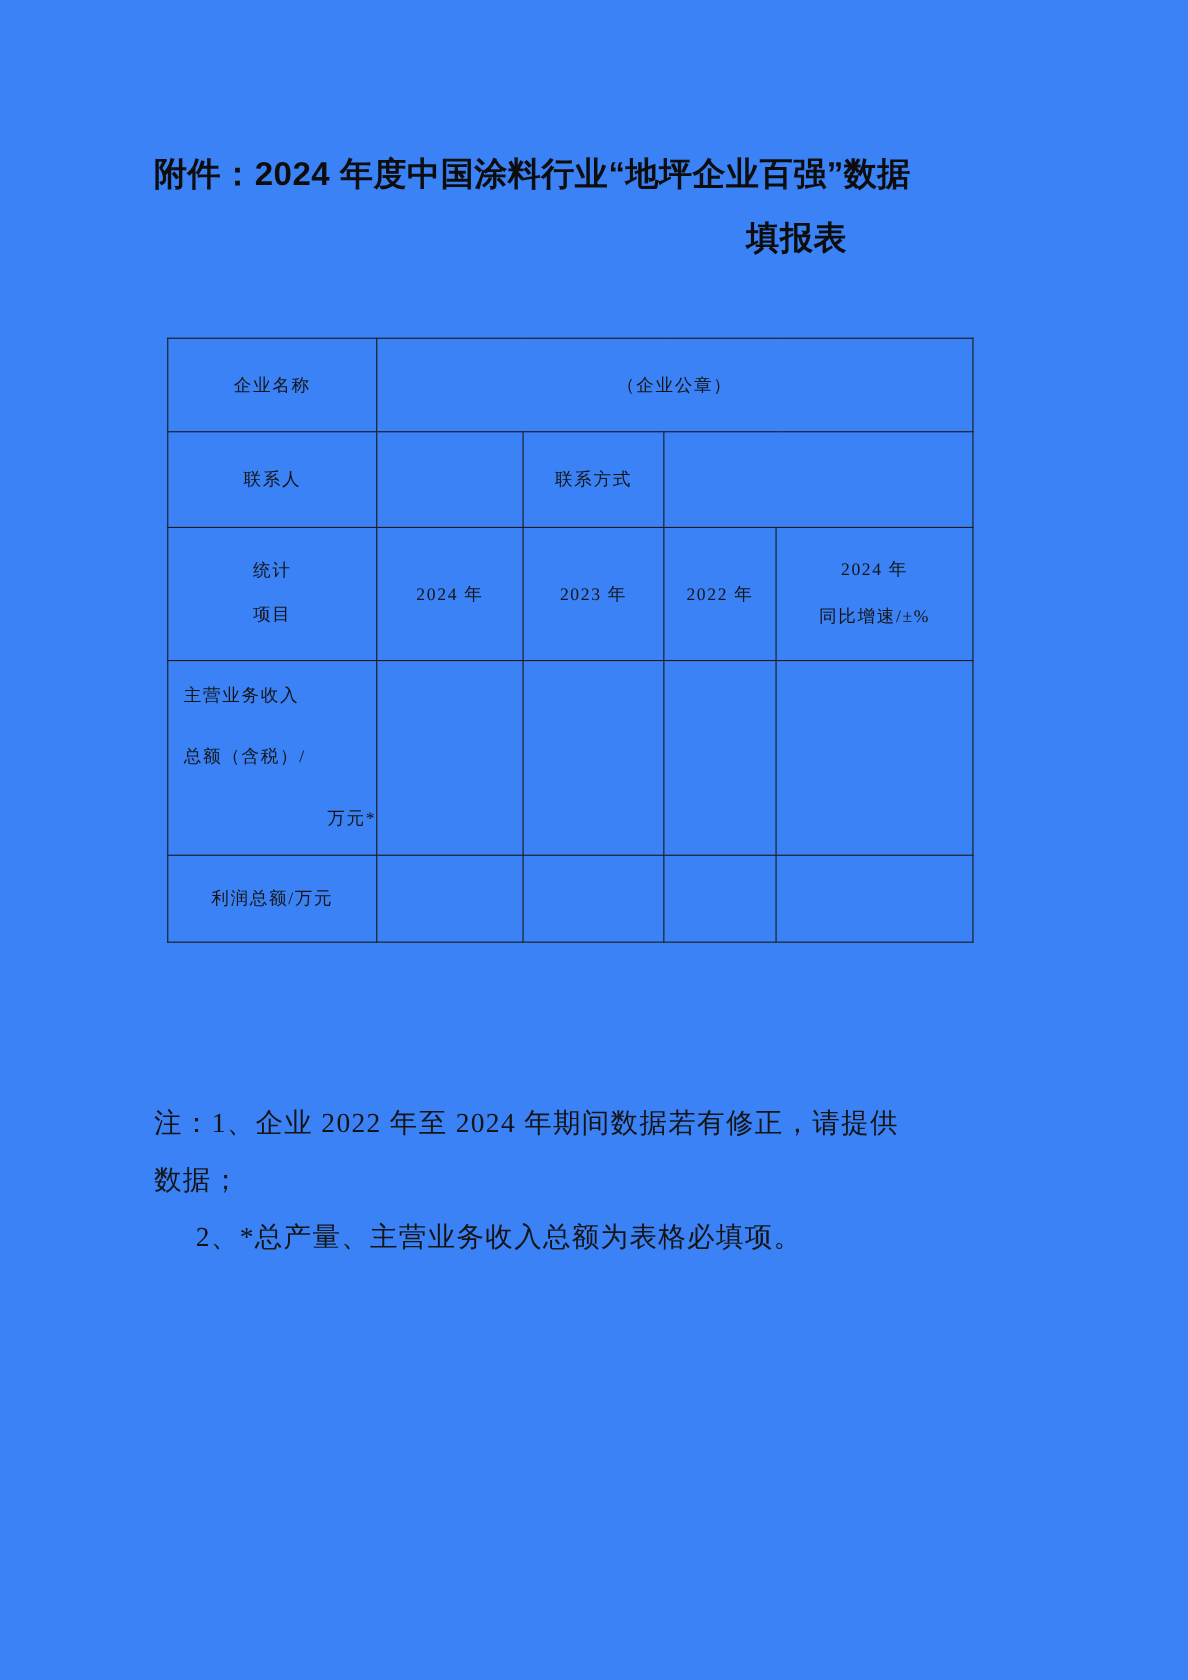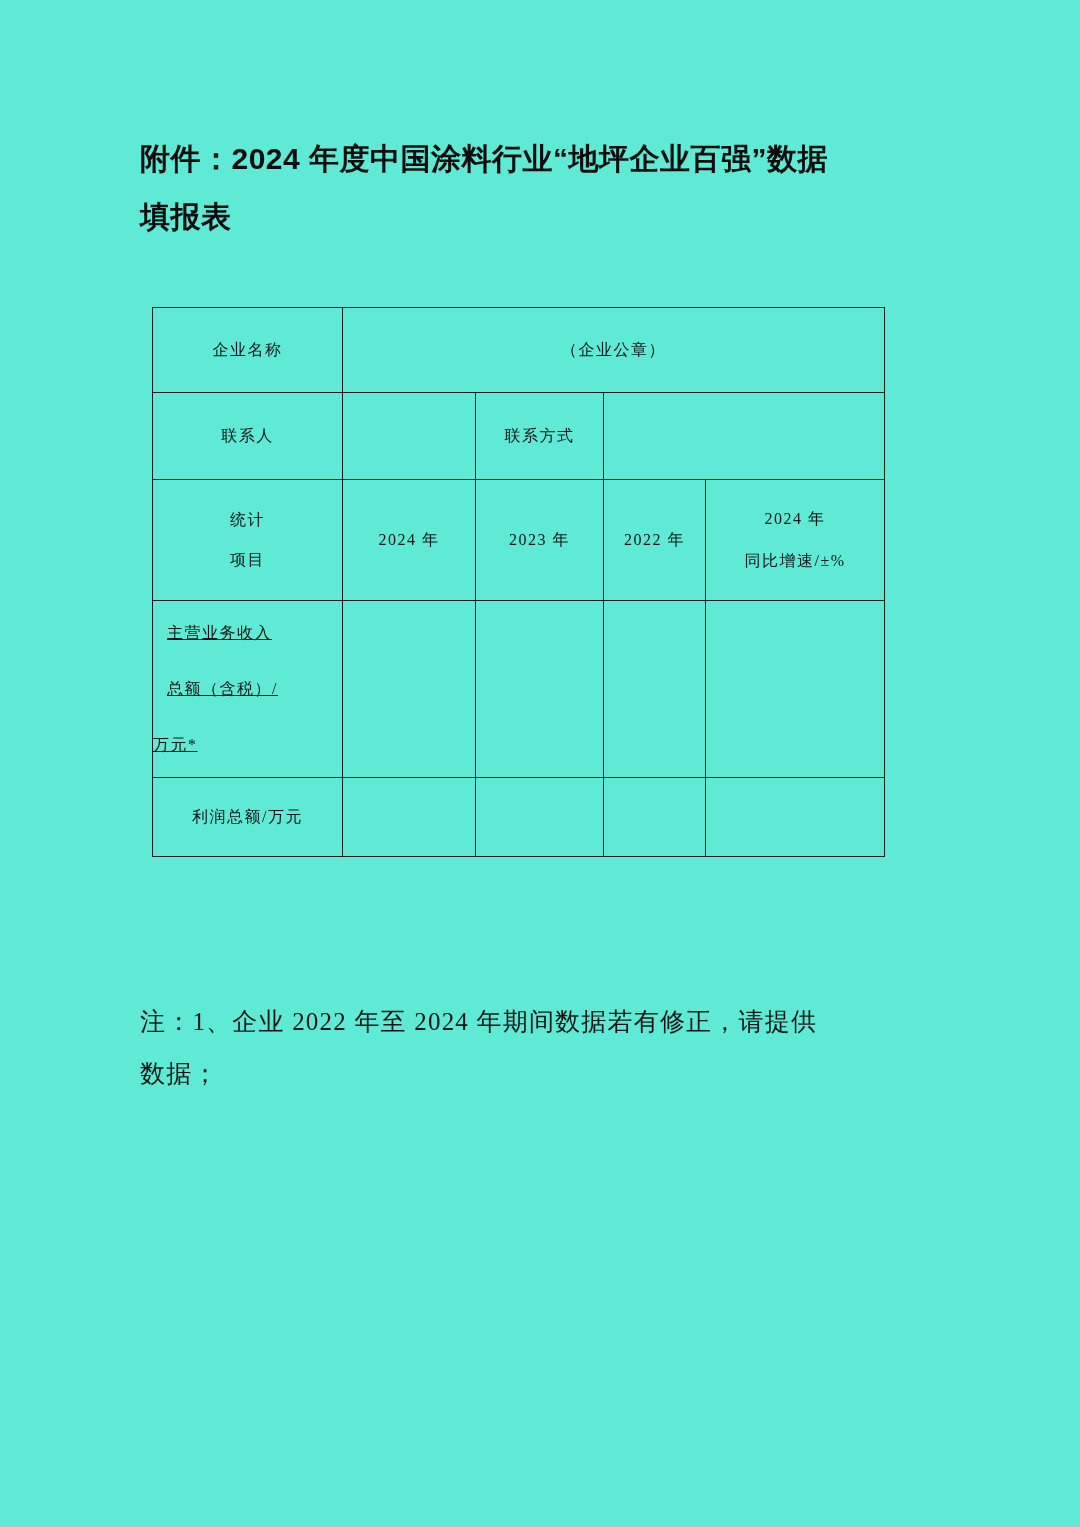--- a/index.html
+++ b/index.html
@@ -14,21 +14,21 @@
     font-family: "Liberation Serif", "DejaVu Serif", serif;
     color: #111111;
     overflow: hidden;
   }
 
   .page {
     position: absolute;
     top: 0; left: 0;
     width: 1080px;
     height: 1527px;
-    background: #5eead4;
+    background: #3b82f6;
   }
 
   
   .title-block {
     position: absolute;
     left: 140px;
     top: 138px;
     width: 800px;
   }
   .title-line-1 {
@@ -41,21 +41,21 @@
     text-align: left;
     white-space: nowrap;
   }
   .title-line-2 {
     font-family: "Liberation Sans", "DejaVu Sans", sans-serif;
     font-weight: bold;
     font-size: 30px;
     line-height: 42px;
     letter-spacing: 0.5px;
     color: #0d0d0d;
-    text-align: left;
+    text-align: right;
     margin-top: 16px;
     padding-right: 170px;
   }
 
   
   .form-table {
     position: absolute;
     left: 152px;
     top: 307px;
     width: 732px;
@@ -75,21 +75,21 @@
   .col-label  { width: 190px; }
   .col-y2024  { width: 133px; }
   .col-y2023  { width: 128px; }
   .col-y2022  { width: 102px; }
   .col-growth { width: 179px; }
 
   .r-name   { height: 85px; }
   .r-contact{ height: 87px; }
   .r-head   { height: 121px; }
   .r-output { height: 84px; }
-  .r-revenue{ height: 177px; text-decoration: underline; }
+  .r-revenue{ height: 177px; }
   .r-profit { height: 79px; }
 
   .cell-label {
     letter-spacing: 2px;
   }
   .cell-label-left {
     text-align: left;
     padding-left: 18px;
     letter-spacing: 1.5px;
   }
@@ -104,21 +104,21 @@
   }
   .two-line span { line-height: 40px; }
   .head-growth span:first-child { margin-bottom: 2px; }
   .revenue-stack span {
     display: block;
     line-height: 56px;
     text-align: left;
     padding-left: 14px;
   }
   .revenue-stack span:last-child {
-    text-align: left;
+    text-align: right;
     padding-left: 0;
   }
 
   
   .notes {
     position: absolute;
     left: 140px;
     top: 996px;
     width: 800px;
     font-family: "Liberation Serif", "DejaVu Serif", serif;
@@ -195,15 +195,16 @@
         <td></td>
         <td></td>
         <td></td>
       </tr>
     </tbody>
   </table>
 
   <div class="notes">
     <div class="note-line">注：1、企业 2022 年至 2024 年期间数据若有修正，请提供</div>
     <div class="note-line">数据；</div>
+    <div class="note-line note-indent">2、*总产量、主营业务收入总额为表格必填项。</div>
   </div>
 
 </div>
 
 </body></html>

